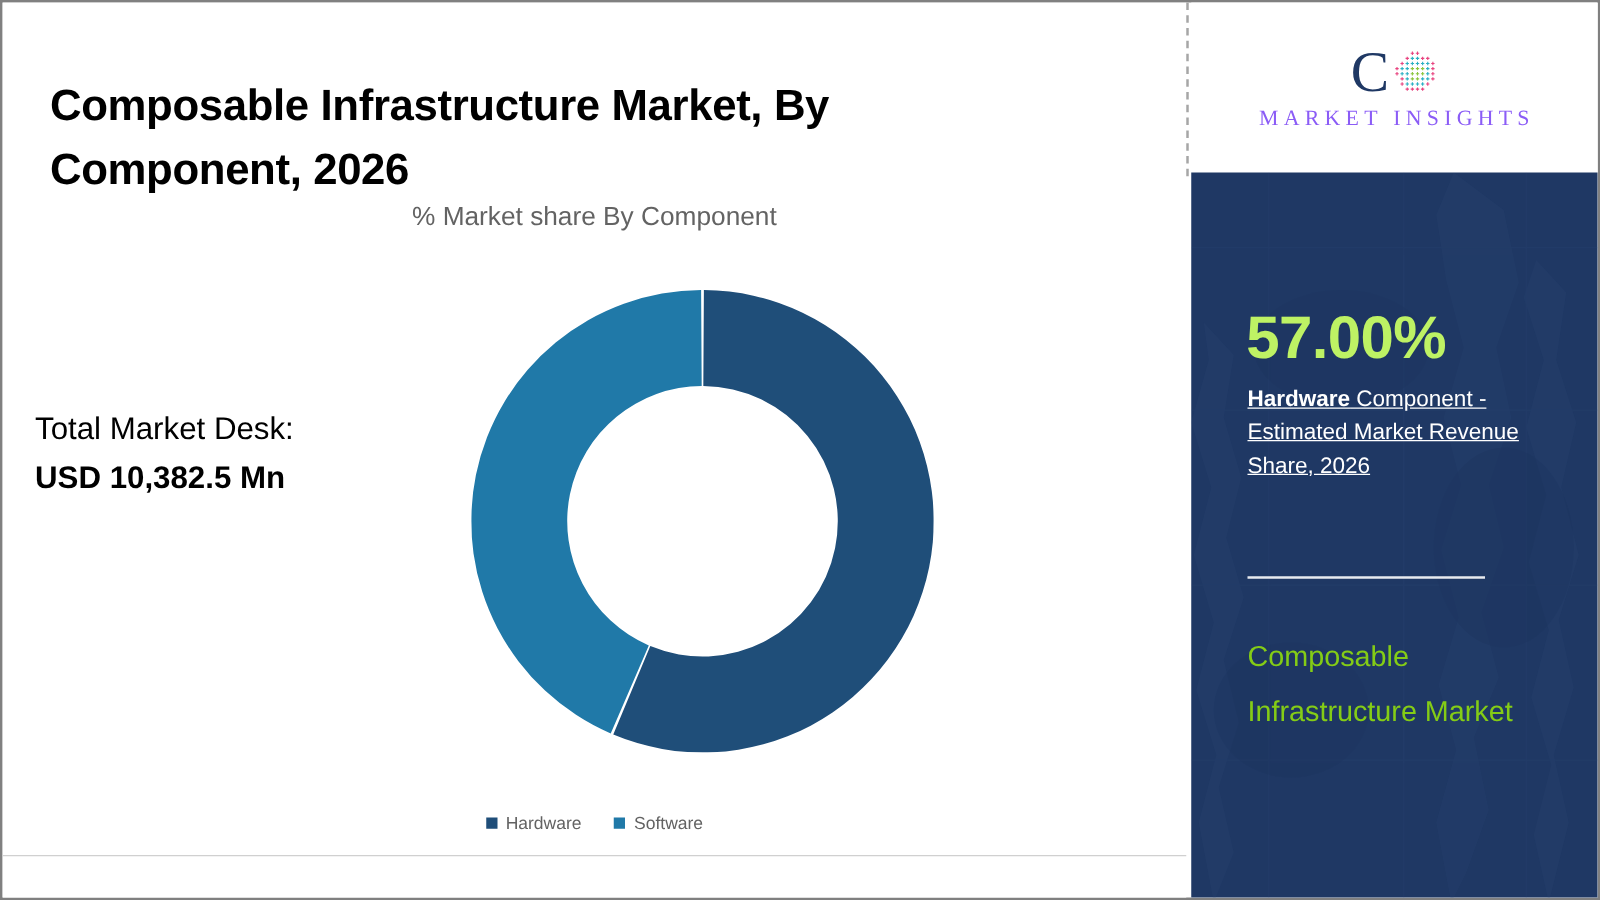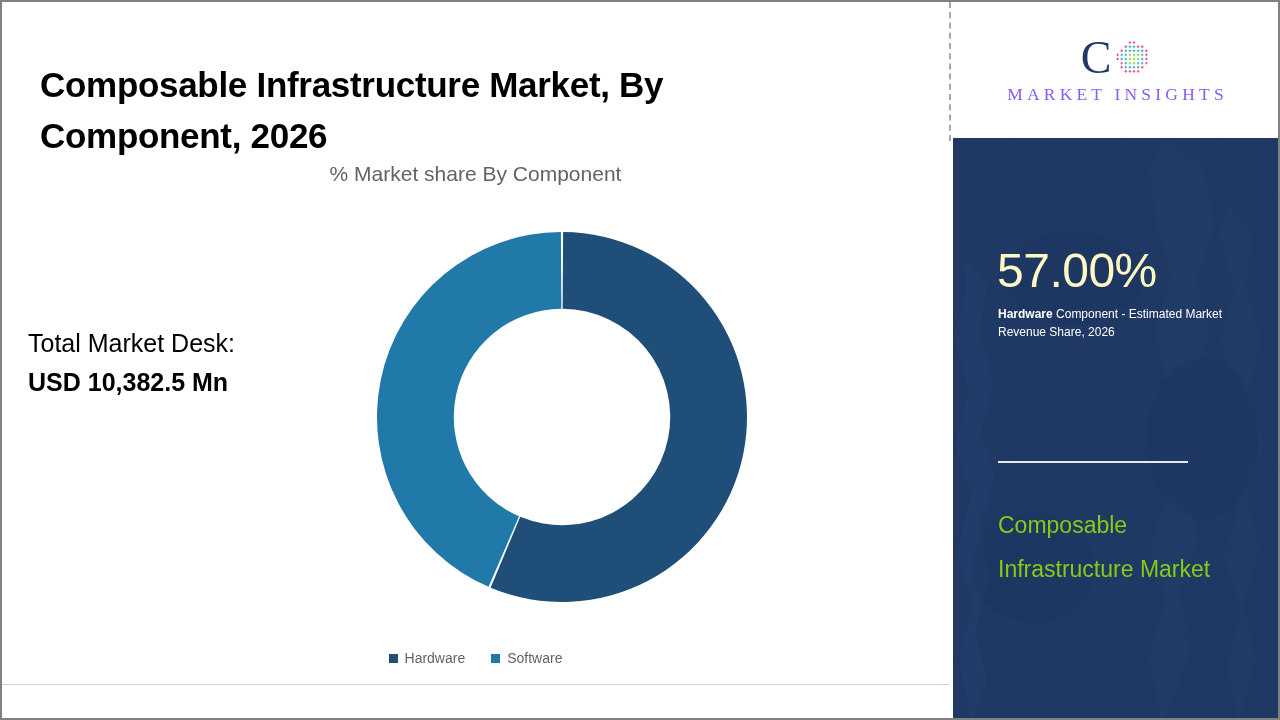--- a/index.html
+++ b/index.html
@@ -125,27 +125,27 @@
     width:329px; height:584px;
     opacity:0.30;
   }
   #stat-content {
     position:absolute; left:0; top:0;
     width:329px; height:584px;
   }
 
   #stat-percent {
     position:absolute; left:44px; top:109px;
-    font-size:48px; font-weight:normal; color:#fef9c3;
+    font-size:48px; font-weight:bold; color:#bef264;
     letter-spacing:-0.5px; line-height:1;
   }
   #stat-description {
     position:absolute; left:45px; top:168px;
     width:248px;
-    font-size:12px; color:#ffffff; line-height:1.46;
+    font-size:18px; color:#ffffff; line-height:1.46;text-decoration:underline;
   }
   #stat-desc-strong { font-weight:bold; }
 
   #stat-divider {
     position:absolute; left:45px; top:323px;
     width:190px; height:1.5px; background:#e8eaef;
   }
 
   #stat-market-name {
     position:absolute; left:45px; top:365px;

